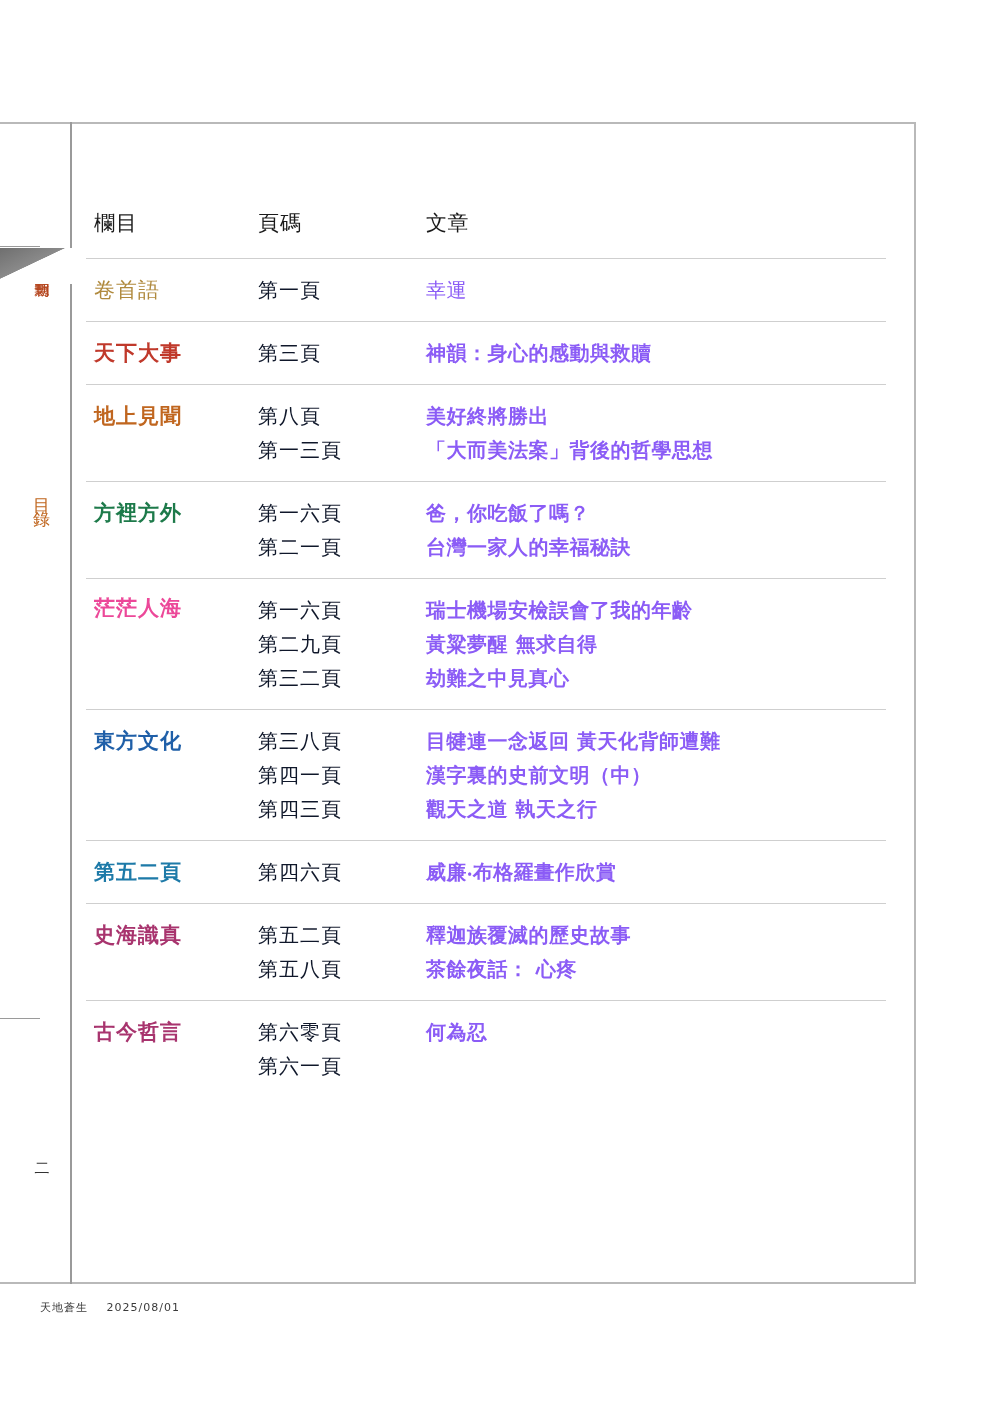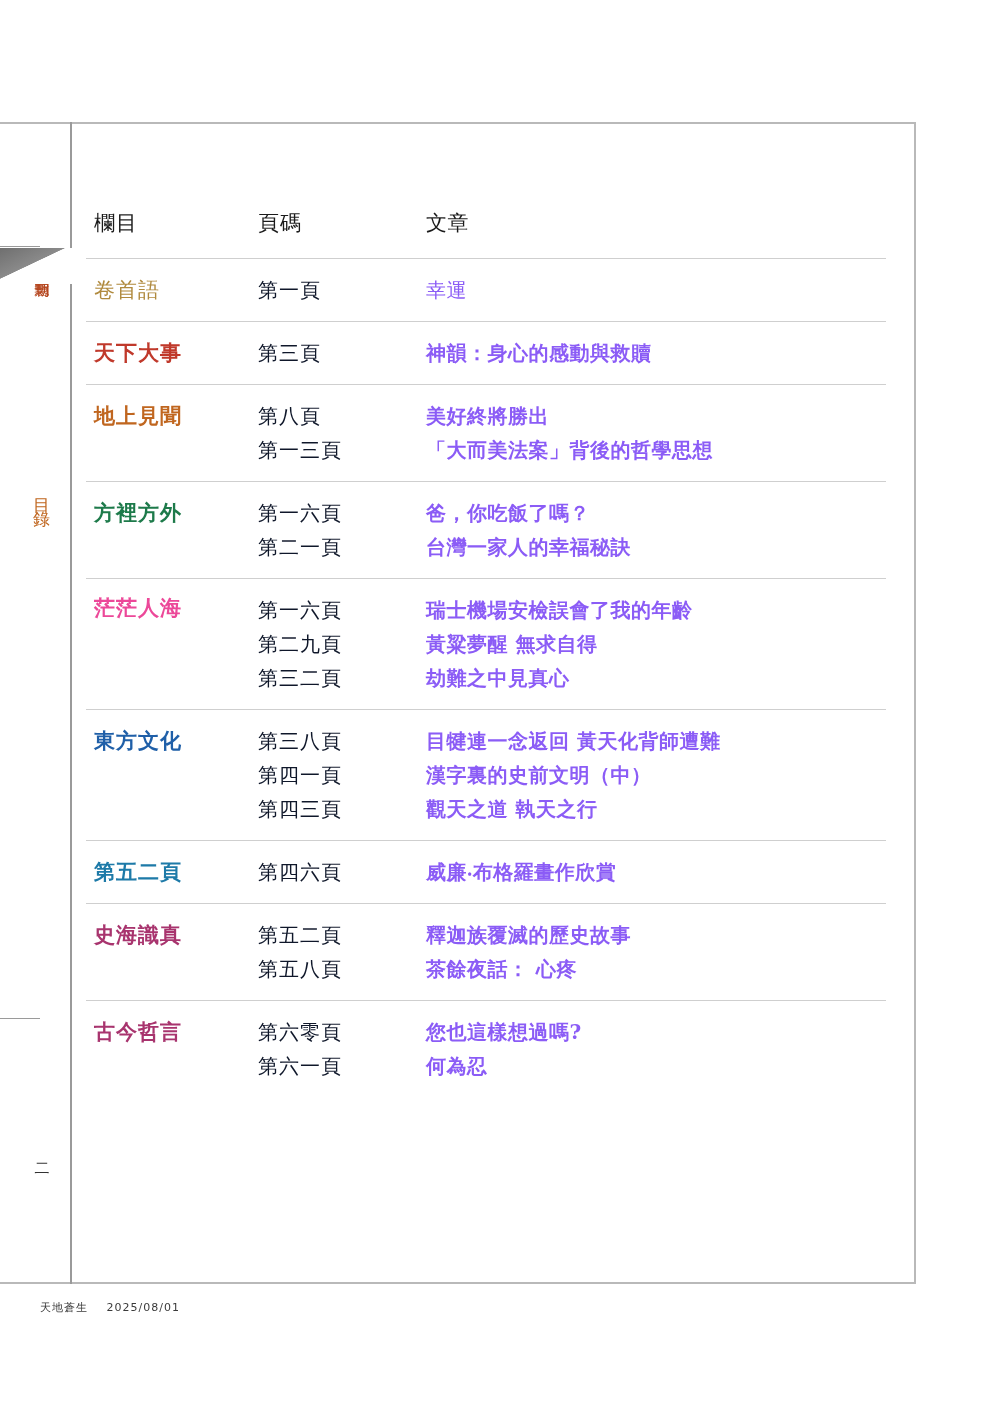--- a/index.html
+++ b/index.html
@@ -306,21 +306,20 @@
             <div class="line">茶餘夜話： 心疼</div>
           </div>
         </div>
         <div class="row bold no-rule">
           <div class="col-cat" style="color: rgb(168, 52, 110); font-weight: bold;">古今哲言</div>
           <div class="col-page">
             <div class="line">第六零頁</div>
             <div class="line">第六一頁</div>
           </div>
           <div class="col-art">
-            <div class="line">您也這樣想過嗎?</div>
             <div class="line">何為忍</div>
           </div>
         </div>
       </div>
 
   </div>
 
   <div class="footer">
     <span>天地蒼生</span>
     <span class="date">2025/08/01</span>

